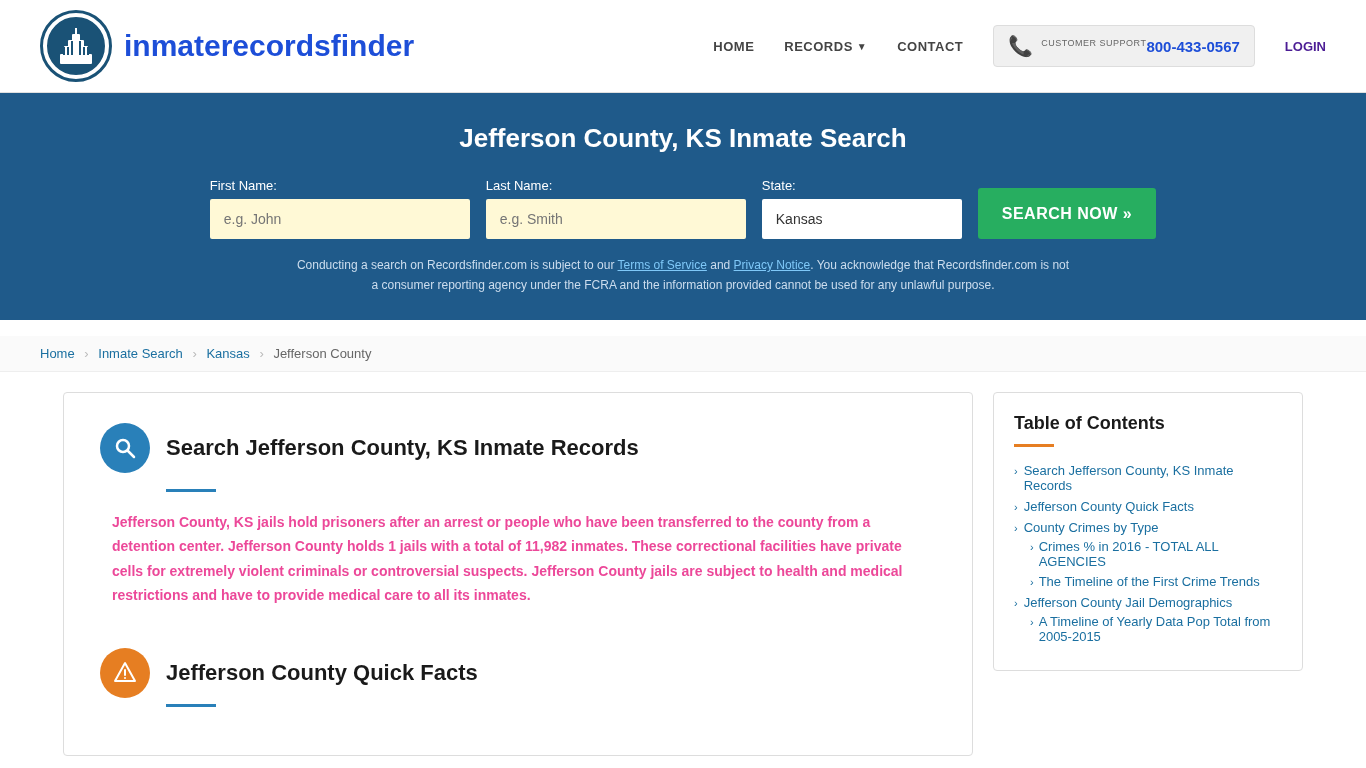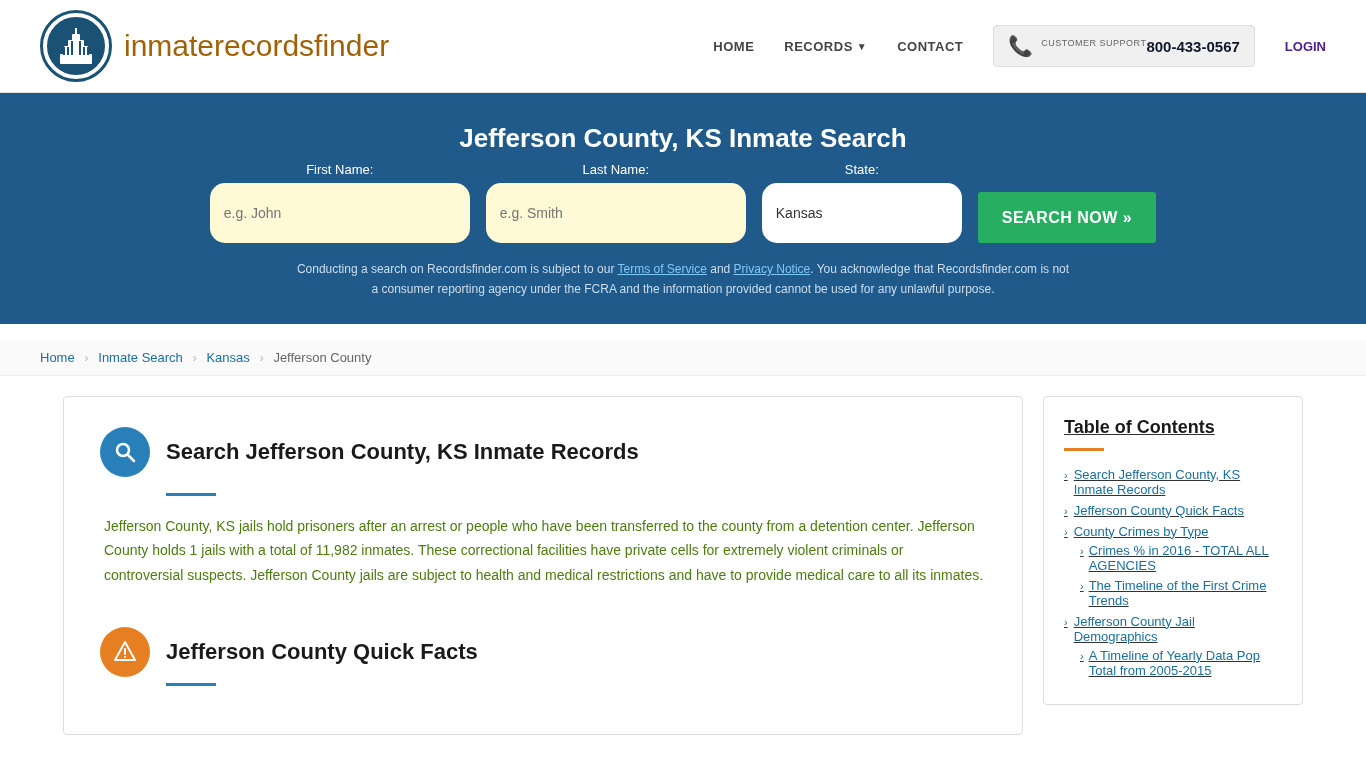--- a/index.html
+++ b/index.html
@@ -33,22 +33,22 @@
     .logo-circle svg {
       width: 60px;
       height: 60px;
     }
     .logo-text {
       font-size: 30px;
       color: #1a5276;
       font-weight: normal;
     }
     .logo-text span {
-      font-weight: normal;
-      color: #a16207;
+      font-weight: bold;
+      color: #1d4ed8;
     }
     .logo-finder {
       color: #27ae60;
       font-weight: bold;
     }
     .nav {
       display: flex;
       align-items: center;
       gap: 30px;
     }
@@ -87,21 +87,21 @@
     }
     .support-label {
       font-size: 9px;
       color: #666;
       text-transform: uppercase;
       letter-spacing: 0.5px;
     }
     .support-number {
       font-size: 15px;
       font-weight: bold;
-      color: #0f172a;
+      color: #1d4ed8;
       text-align: right;
     }
     .login-btn {
       font-size: 13px;
       font-weight: bold;
       color: #4c1d95;
       text-transform: uppercase;
       cursor: pointer;
       text-decoration: none;
     }
@@ -109,44 +109,44 @@
     
     .hero {
       background: #1f5a8a;
       padding: 30px 40px 24px;
       text-align: center;
     }
     .hero-title {
       color: #fff;
       font-size: 26px;
       font-weight: bold;
-      margin-bottom: 8px;
+      margin-bottom: 24px;
     }
     .search-form {
       display: flex;
       align-items: flex-end;
       justify-content: center;
       gap: 16px;
       margin-bottom: 16px;
     }
     .form-group {
       display: flex;
       flex-direction: column;
-      align-items: center;
+      align-items: flex-start;
       gap: 6px;
     }
     .form-label {
       color: #fff;
       font-size: 13px;
     }
     .form-input {
       width: 260px;
-      padding: 22px 14px;
+      padding: 12px 14px;
       border: none;
-      border-radius: 15px;
+      border-radius: 2px;
       font-size: 14px;
       background: #fff9d6;
       color: #aaa;
       outline: none;
     }
     .form-input.state-input {
       background: #fff;
       color: #333;
     }
     .form-input.state-input { width: 200px; }
@@ -204,23 +204,22 @@
     }
     .content-col {
       flex: 1;
       border: 1px solid #ddd;
       border-radius: 4px;
       padding: 30px 36px;
       margin-right: 20px;
       background: #fff;
     }
     .sidebar-col {
-      width: 260px;
+      width: 310px;
       flex-shrink: 0;
-      text-decoration: underline;
     }
 
     
     .section-header {
       display: flex;
       align-items: center;
       gap: 16px;
       margin-bottom: 16px;
     }
     .section-icon {
@@ -244,22 +243,23 @@
       width: 50px;
       height: 3px;
       background: #2980b9;
       margin-top: 6px;
       margin-left: 66px;
       margin-bottom: 18px;
     }
     .section-body {
       font-size: 14px;
       line-height: 1.75;
-      color: #4d7c0f;
-      margin-left: 4px;
+      color: #ec4899;
+      margin-left: 12px;
+      font-weight: bold;
     }
 
     .section2-header {
       display: flex;
       align-items: center;
       gap: 16px;
       margin-bottom: 6px;
     }
 
     

